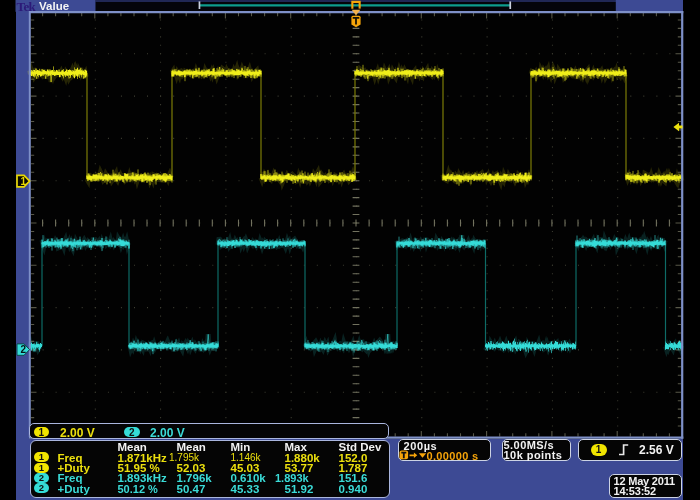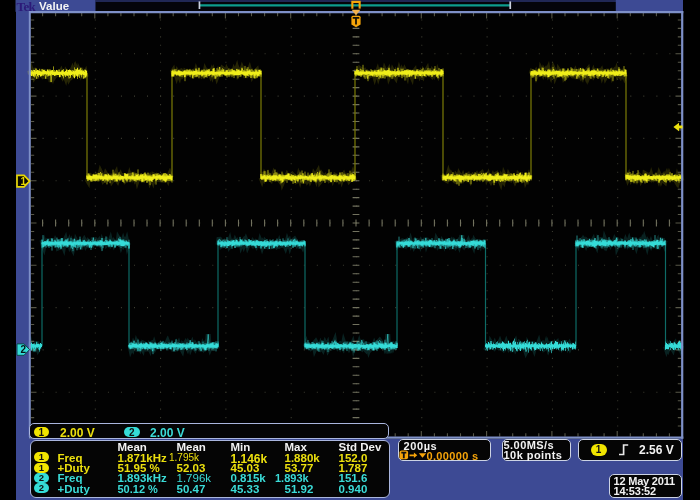--- a/index.html
+++ b/index.html
@@ -59,35 +59,35 @@
     <div style="position:absolute;left:29.5px;top:439.8px;width:360px;height:58px;background:#050505;border:1.8px solid #aab6de;border-radius:6px;box-sizing:border-box"></div>
     <div style="position:absolute;left:117.5px;top:441.2px;font-size:11.5px;font-weight:bold;color:#f2f2f2">Mean</div>
     <div style="position:absolute;left:176.5px;top:441.2px;font-size:11.5px;font-weight:bold;color:#f2f2f2">Mean</div>
     <div style="position:absolute;left:230.5px;top:441.2px;font-size:11.5px;font-weight:bold;color:#f2f2f2">Min</div>
     <div style="position:absolute;left:284.5px;top:441.2px;font-size:11.5px;font-weight:bold;color:#f2f2f2">Max</div>
     <div style="position:absolute;left:338.5px;top:441.2px;font-size:11.5px;font-weight:bold;color:#f2f2f2">Std&nbsp;Dev</div>
     <div style="position:absolute;left:34px;top:452.20000000000005px;width:15px;height:10.2px;background:#f0e400;border-radius:10.2px;color:#111;font-size:9.5px;font-weight:bold;text-align:center;line-height:10.7px">1</div>
     <div style="position:absolute;left:57.5px;top:451.6px;font-size:11.5px;font-weight:bold;color:#ece00e">Freq</div>
     <div style="position:absolute;left:117.5px;top:451.6px;font-size:11.5px;font-weight:bold;color:#ece00e">1.871kHz</div>
     <div style="position:absolute;left:169px;top:451.6px;font-size:10px;font-weight:normal;color:#ece00e">1.795k</div>
-    <div style="position:absolute;left:230.5px;top:451.6px;font-size:12px;font-weight:bold;color:#ece00e">1.146k</div>
+    <div style="position:absolute;left:230.5px;top:451.6px;font-size:10px;font-weight:normal;color:#ece00e">1.146k</div>
     <div style="position:absolute;left:284.5px;top:451.6px;font-size:11.5px;font-weight:bold;color:#ece00e">1.880k</div>
     <div style="position:absolute;left:338.5px;top:451.6px;font-size:11.5px;font-weight:bold;color:#ece00e">152.0</div>
     <div style="position:absolute;left:34px;top:462.5px;width:15px;height:10.2px;background:#f0e400;border-radius:10.2px;color:#111;font-size:9.5px;font-weight:bold;text-align:center;line-height:10.7px">1</div>
     <div style="position:absolute;left:57.5px;top:461.9px;font-size:11.5px;font-weight:bold;color:#ece00e">+Duty</div>
     <div style="position:absolute;left:117.5px;top:461.9px;font-size:11.5px;font-weight:bold;color:#ece00e">51.95&nbsp;%</div>
     <div style="position:absolute;left:176.5px;top:461.9px;font-size:11.5px;font-weight:bold;color:#ece00e">52.03</div>
     <div style="position:absolute;left:230.5px;top:461.9px;font-size:11.5px;font-weight:bold;color:#ece00e">45.03</div>
     <div style="position:absolute;left:284.5px;top:461.9px;font-size:11.5px;font-weight:bold;color:#ece00e">53.77</div>
     <div style="position:absolute;left:338.5px;top:461.9px;font-size:11.5px;font-weight:bold;color:#ece00e">1.787</div>
     <div style="position:absolute;left:34px;top:472.8px;width:15px;height:10.2px;background:#35dcd8;border-radius:10.2px;color:#111;font-size:9.5px;font-weight:bold;text-align:center;line-height:10.7px">2</div>
     <div style="position:absolute;left:57.5px;top:472.2px;font-size:11.5px;font-weight:bold;color:#3bdcd8">Freq</div>
     <div style="position:absolute;left:117.5px;top:472.2px;font-size:11.5px;font-weight:bold;color:#3bdcd8">1.893kHz</div>
-    <div style="position:absolute;left:176.5px;top:472.2px;font-size:11.5px;font-weight:normal;color:#3bdcd8">1.796k</div>
-    <div style="position:absolute;left:230.5px;top:472.2px;font-size:11.5px;font-weight:bold;color:#3bdcd8">0.815k</div>
+    <div style="position:absolute;left:176.5px;top:472.2px;font-size:11.5px;font-weight:bold;color:#3bdcd8">1.796k</div>
+    <div style="position:absolute;left:230.5px;top:472.2px;font-size:11.5px;font-weight:bold;color:#3bdcd8">0.610k</div>
     <div style="position:absolute;left:275px;top:472.2px;font-size:11px;font-weight:bold;color:#3bdcd8">1.893k</div>
     <div style="position:absolute;left:338.5px;top:472.2px;font-size:11.5px;font-weight:bold;color:#3bdcd8">151.6</div>
     <div style="position:absolute;left:34px;top:483.1px;width:15px;height:10.2px;background:#35dcd8;border-radius:10.2px;color:#111;font-size:9.5px;font-weight:bold;text-align:center;line-height:10.7px">2</div>
     <div style="position:absolute;left:57.5px;top:482.5px;font-size:11.5px;font-weight:bold;color:#3bdcd8">+Duty</div>
     <div style="position:absolute;left:117.5px;top:482.5px;font-size:11px;font-weight:bold;color:#3bdcd8">50.12&nbsp;%</div>
     <div style="position:absolute;left:176.5px;top:482.5px;font-size:11.5px;font-weight:bold;color:#3bdcd8">50.47</div>
     <div style="position:absolute;left:230.5px;top:482.5px;font-size:11.5px;font-weight:bold;color:#3bdcd8">45.33</div>
     <div style="position:absolute;left:284.5px;top:482.5px;font-size:11.5px;font-weight:bold;color:#3bdcd8">51.92</div>
     <div style="position:absolute;left:338.5px;top:482.5px;font-size:11.5px;font-weight:bold;color:#3bdcd8">0.940</div>
     <div style="position:absolute;left:397.5px;top:438.6px;width:93px;height:22.6px;background:#050505;border:1.6px solid #ccd3e4;border-radius:5px;box-sizing:border-box"></div>

